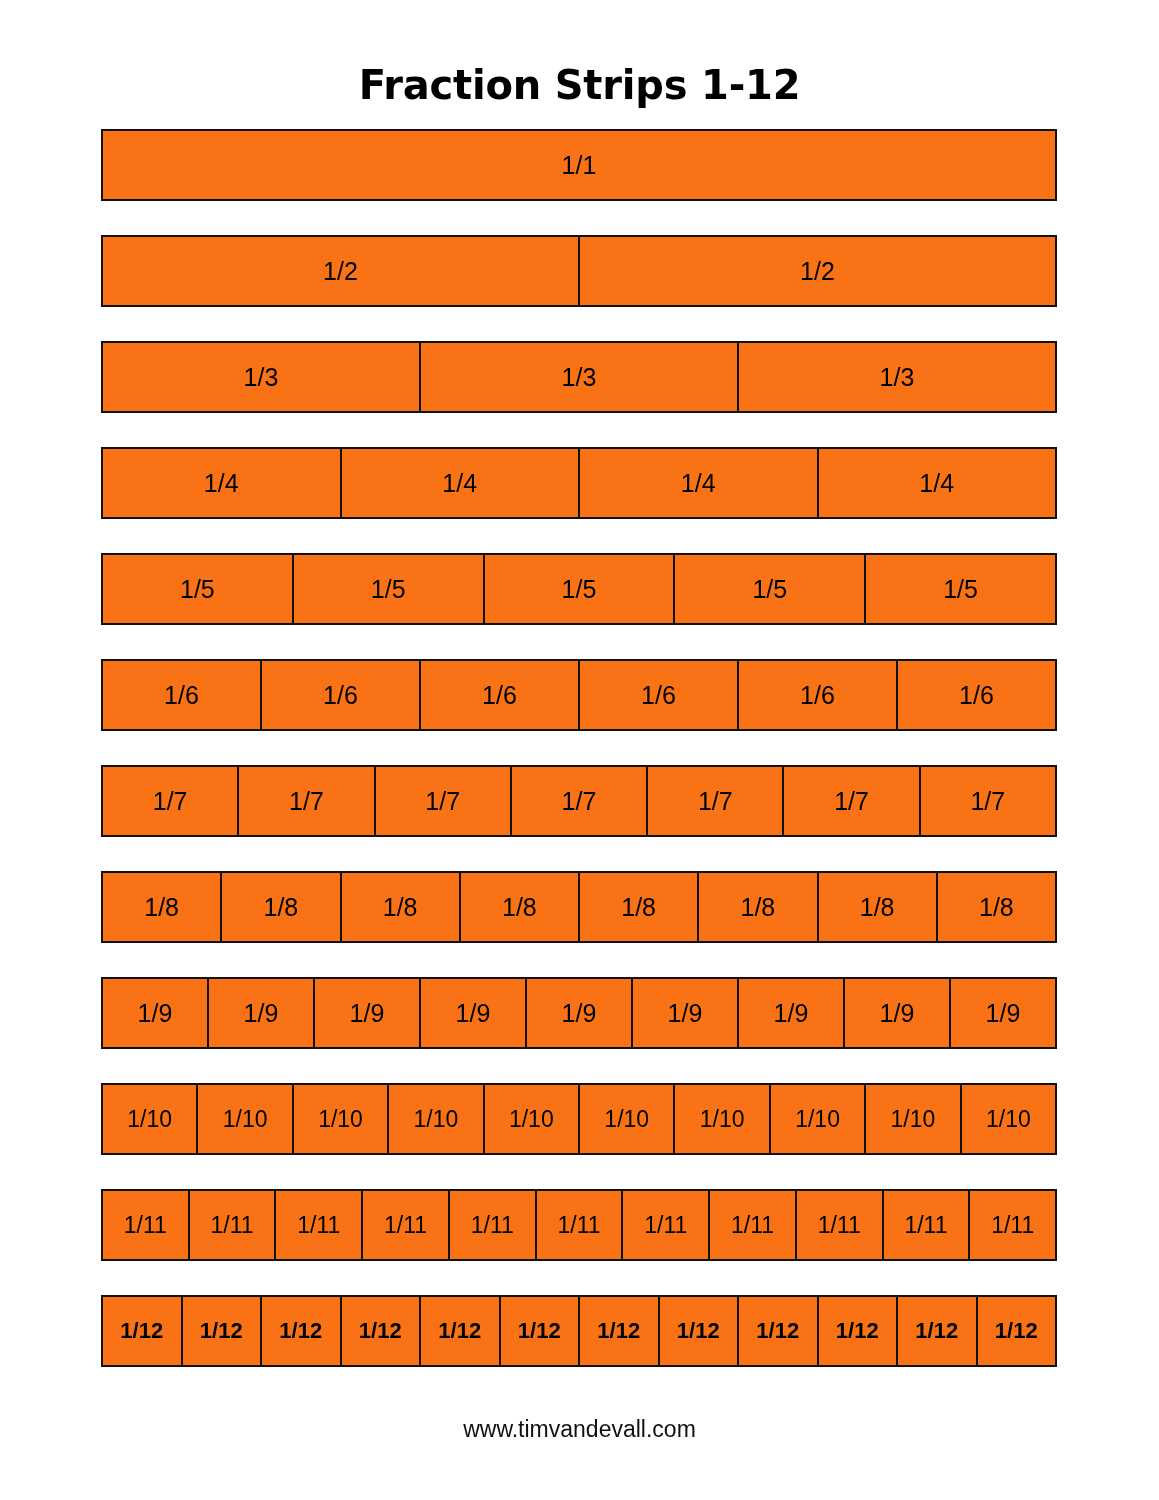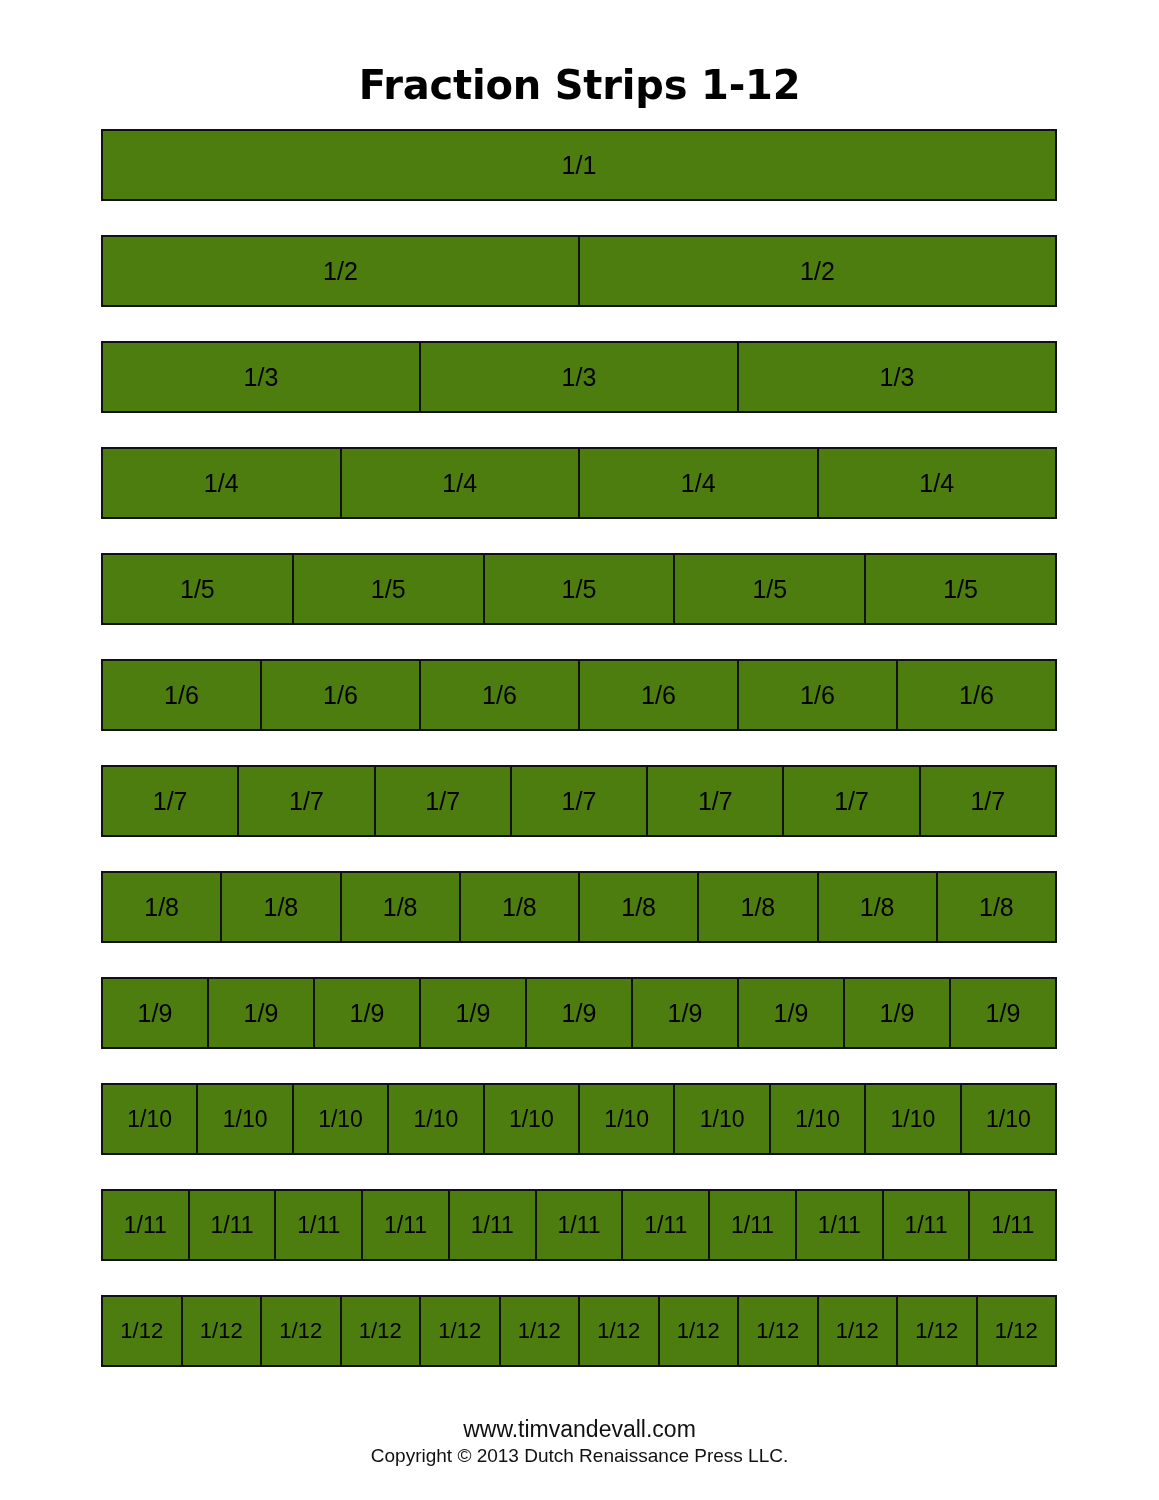--- a/index.html
+++ b/index.html
@@ -46,21 +46,21 @@
     width: 956px;
   }
 
   .strip {
     display: flex;
     width: 956px;
     height: 72px;
     box-sizing: border-box;
     border: 2px solid #111111;
     margin-bottom: 34px;
-    background: #4d7c0f;
+    background: #f97316;
   }
 
   .cell {
     flex: 1 1 0;
     box-sizing: border-box;
     border-right: 2px solid #111111;
     display: flex;
     align-items: center;
     justify-content: center;
     font-size: 25px;
@@ -76,20 +76,21 @@
   }
 
   
   .strip[data-denominator="10"] .cell,
   .strip[data-denominator="11"] .cell,
   .strip[data-denominator="12"] .cell {
     font-size: 23px;
   }
   .strip[data-denominator="12"] .cell {
     font-size: 22px;
+    font-weight: bold;
   }
 
   
   .footer {
     position: absolute;
     top: 1415px;
     left: 0;
     width: 1159px;
     text-align: center;
     font-family: "Liberation Sans", sans-serif;
@@ -211,16 +212,15 @@
         <div class="cell">1/12</div>
         <div class="cell">1/12</div>
         <div class="cell">1/12</div>
         <div class="cell">1/12</div>
         <div class="cell">1/12</div>
       </div>
     </div>
 
   <div class="footer">
     <div class="footer-site">www.timvandevall.com</div>
-    <div class="footer-copy">Copyright © 2013 Dutch Renaissance Press LLC.</div>
   </div>
 
 </div>
 
 </body></html>

